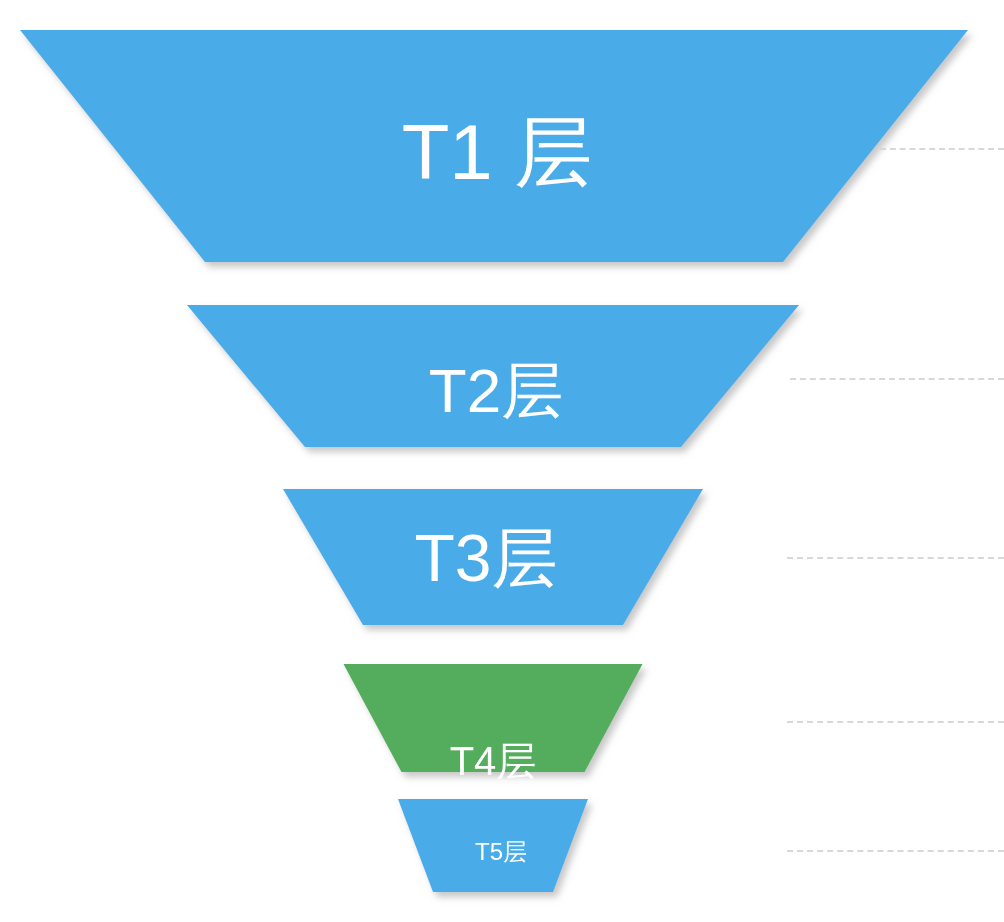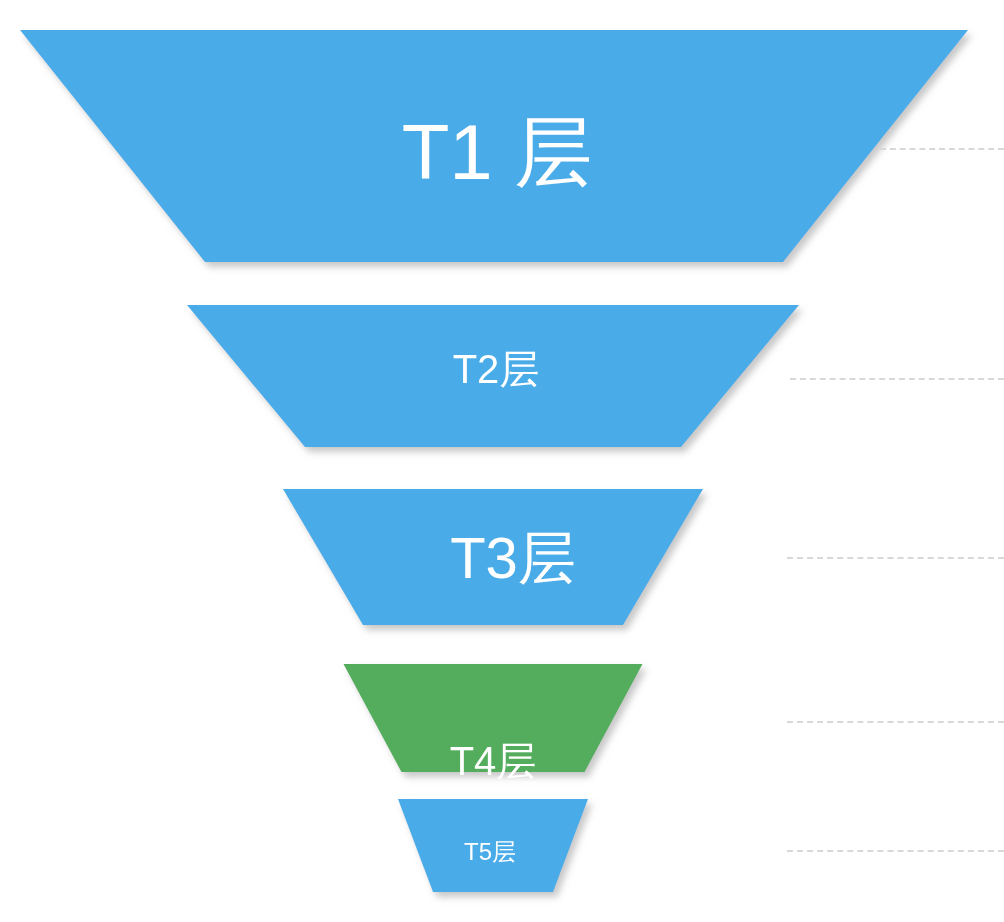--- a/index.html
+++ b/index.html
@@ -57,24 +57,24 @@
     <g id="shape-layer">
         <polygon points="20,30 968,30 783,262 205,262" fill="#4aace9" filter="url(#softShadow)"></polygon>
         <polygon points="187,305 799,305 681,447 305,447" fill="#4aace9" filter="url(#softShadow)"></polygon>
         <polygon points="283,489 703,489 623,625 363,625" fill="#4aace9" filter="url(#softShadow)"></polygon>
         <polygon points="343.5,664 642.5,664 584.5,772 401.5,772" fill="#52ad5d" filter="url(#softShadow)"></polygon>
         <polygon points="398,799 588,799 553,892 433,892" fill="#4aace9" filter="url(#softShadow)"></polygon>
       </g>
   </svg>
 
   <div class="layer-label" style="left: 497px; top: 152px; font-size: 78px;">T1 层</div>
-  <div class="layer-label" style="left: 496px; top: 369px; font-size: 40px;">T2层</div>
-  <div class="layer-label" style="left: 513px; top: 558px; font-size: 58px;">T3层</div>
+  <div class="layer-label" style="left: 496px; top: 391px; font-size: 62px;">T2层</div>
+  <div class="layer-label" style="left: 486px; top: 558px; font-size: 66px;">T3层</div>
   <div class="layer-label" style="left: 493px; top: 725px; font-size: 40px; margin-top: 36px;">T4层</div>
-  <div class="layer-label" style="left: 490px; top: 852px; font-size: 24px;">T5层</div>
+  <div class="layer-label" style="left: 501px; top: 852px; font-size: 24px;">T5层</div>
 
   <div class="connector" style="left: 880px; top: 148px; width: 124px; border-top-color: rgb(216, 216, 216);"></div>
   <div class="connector" style="left: 790px; top: 378px; width: 214px; border-top-color: rgb(216, 216, 216);"></div>
   <div class="connector" style="left: 787px; top: 557px; width: 217px; border-top-color: rgb(216, 216, 216);"></div>
   <div class="connector" style="left: 787px; top: 721px; width: 217px; border-top-color: rgb(216, 216, 216);"></div>
   <div class="connector" style="left: 787px; top: 850px; width: 217px; border-top-color: rgb(216, 216, 216);"></div>
 
 </div>
 
 </body></html>

